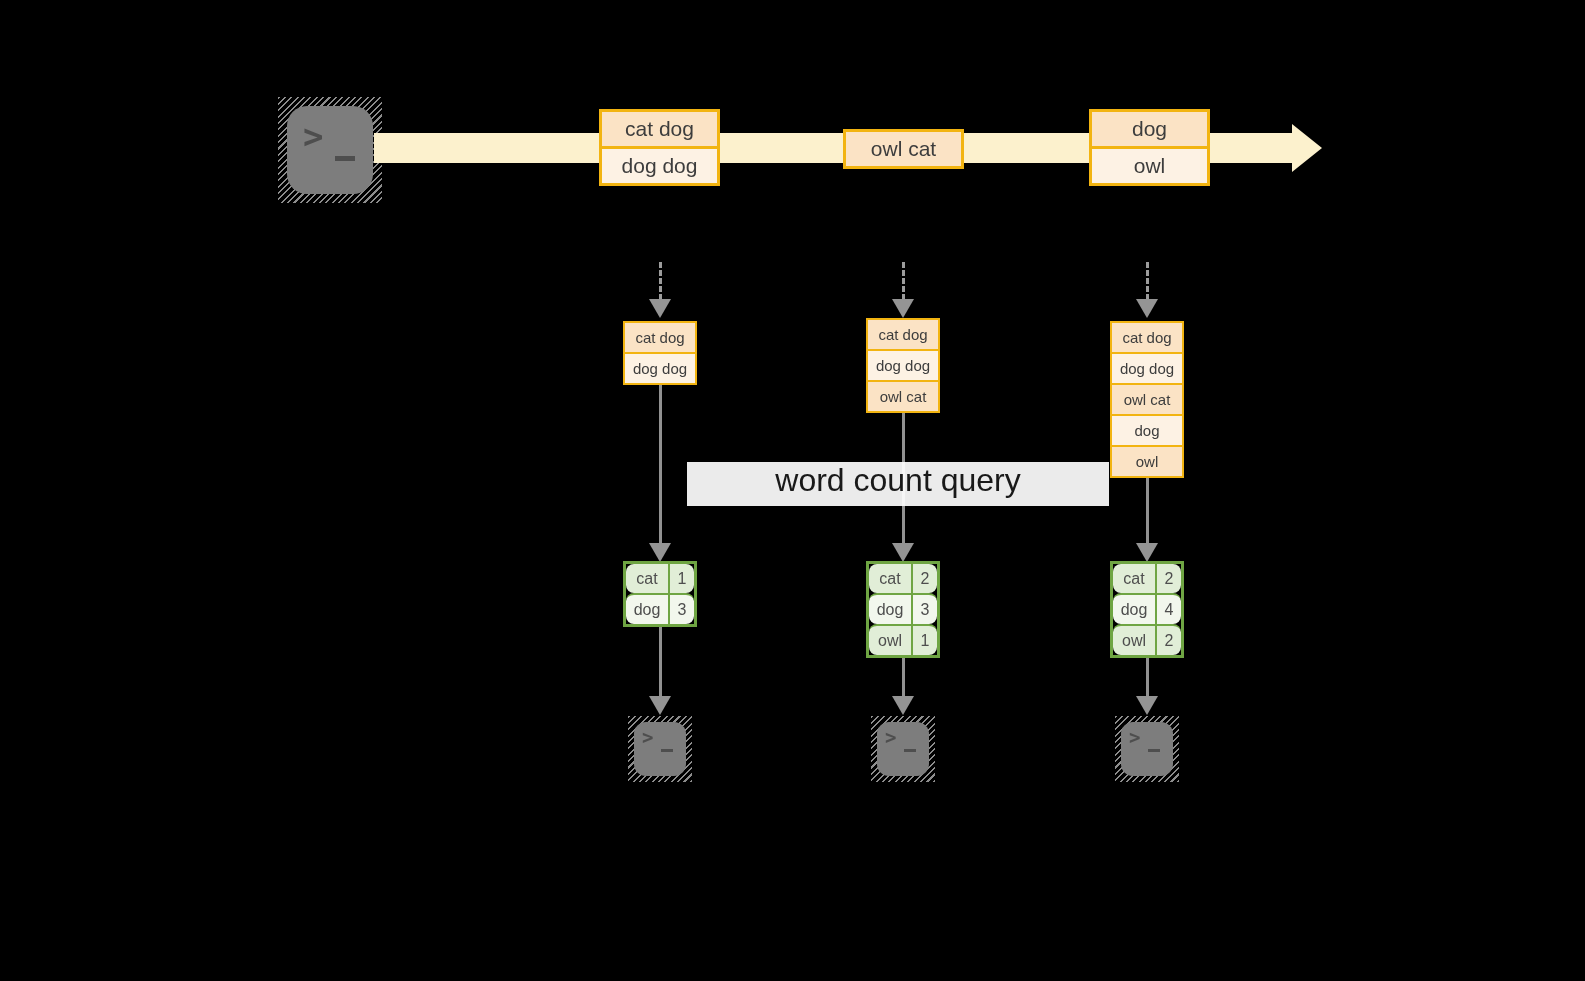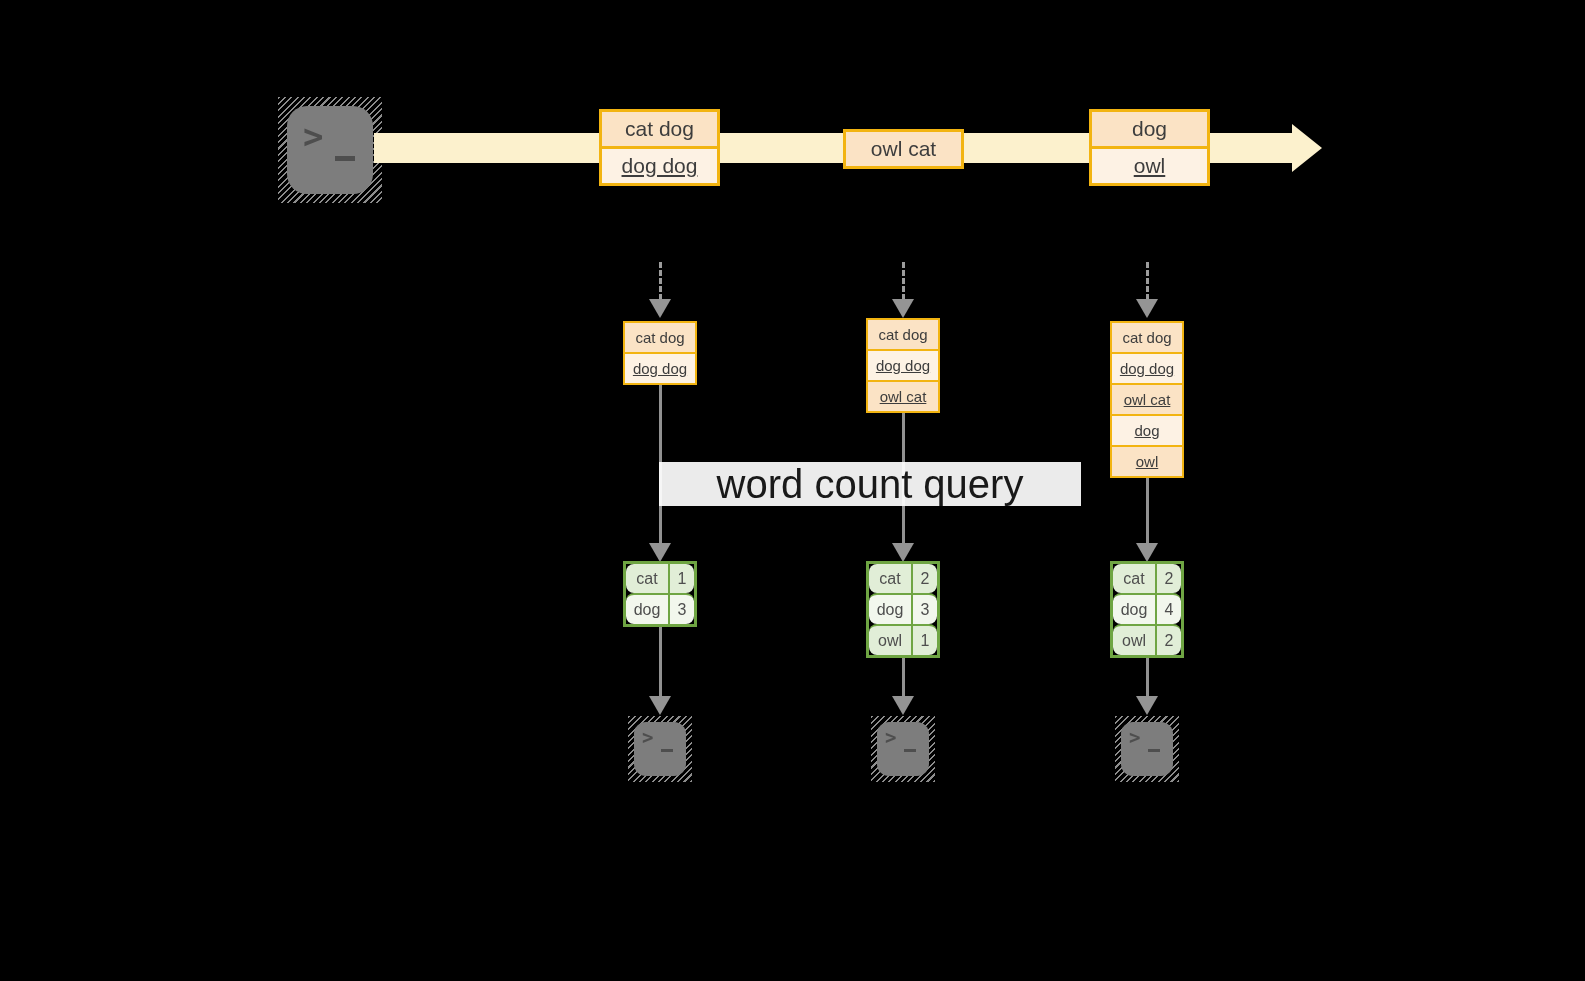--- a/index.html
+++ b/index.html
@@ -21,37 +21,37 @@
   .term-bar { position:absolute; background:#4e4e4e; }
   .term-lg .term-bar { left:48px; top:50px; width:20px; height:5px; }
   .term-sm .term-bar { left:27px; top:27px; width:12px; height:3px; }
   
   .stream-band { position:absolute; left:374px; top:133px; width:918px; height:30px; background:#fcf1cd; }
   .stream-arrowhead { position:absolute; left:1292px; top:124px; width:0; height:0;
     border-top:24px solid transparent; border-bottom:24px solid transparent; border-left:30px solid #fcf1cd; }
   
   .obox { position:absolute; box-sizing:border-box; border:3px solid #f2b411; background:#f2b411; z-index:3; }
   .ocell { display:flex; align-items:center; justify-content:center; color:#3d3d3d; }
-  .ocell + .ocell { border-top:3px solid #f2b411;text-decoration:underline; }
+  .ocell + .ocell { border-top:3px solid #f2b411; }
   .stream-box { width:121px; }
   .stream-box .ocell { height:34px; font-size:21px; }
   .acc-box { width:74px; border-width:2px; }
   .acc-box .ocell { height:29px; font-size:15px; }
   .acc-box .ocell + .ocell { border-top-width:2px; }
   .ocell.dark  { background:#fbe3c5; }
   .ocell.light { background:#fdf2e4; }
   
   .vline { position:absolute; width:3px; background:#919191; z-index:1; }
   .dashline { position:absolute; width:0; border-left:3px dashed #9c9c9c; z-index:1; }
   .ah { position:absolute; width:0; height:0; z-index:1;
     border-left:11px solid transparent; border-right:11px solid transparent; border-top:19px solid #949494; }
   
-  .banner { position:absolute; left:659px; top:462px; width:422px; height:44px;
-    background:rgba(255,255,255,0.92); z-index:2; display:flex; align-items:center; justify-content:center;
-    font-size:40px; color:#191919; }
+  .banner { position:absolute; left:687px; top:462px; width:422px; height:44px;
+    background:rgba(255,255,255,0.92); z-index:2; display:flex; justify-content:center;
+    font-size:32px; color:#191919; }
   
   .gtable { position:absolute; box-sizing:border-box; width:74px; border:3px solid #6fa543; z-index:3; }
   .grow { display:flex; height:29px;border-radius:8px; }
   .grow + .grow { border-top:2px solid #6fa543; }
   .gword { flex:1; display:flex; align-items:center; justify-content:center; font-size:16px; color:#4e4e4e; }
   .gcount { width:24px; border-left:2px solid #6fa543; display:flex; align-items:center; justify-content:center;
     font-size:16px; color:#4e4e4e; }
   .grow.dark  { background:#e1eed7; }
   .grow.light { background:#f2f7ed; }
 </style>

